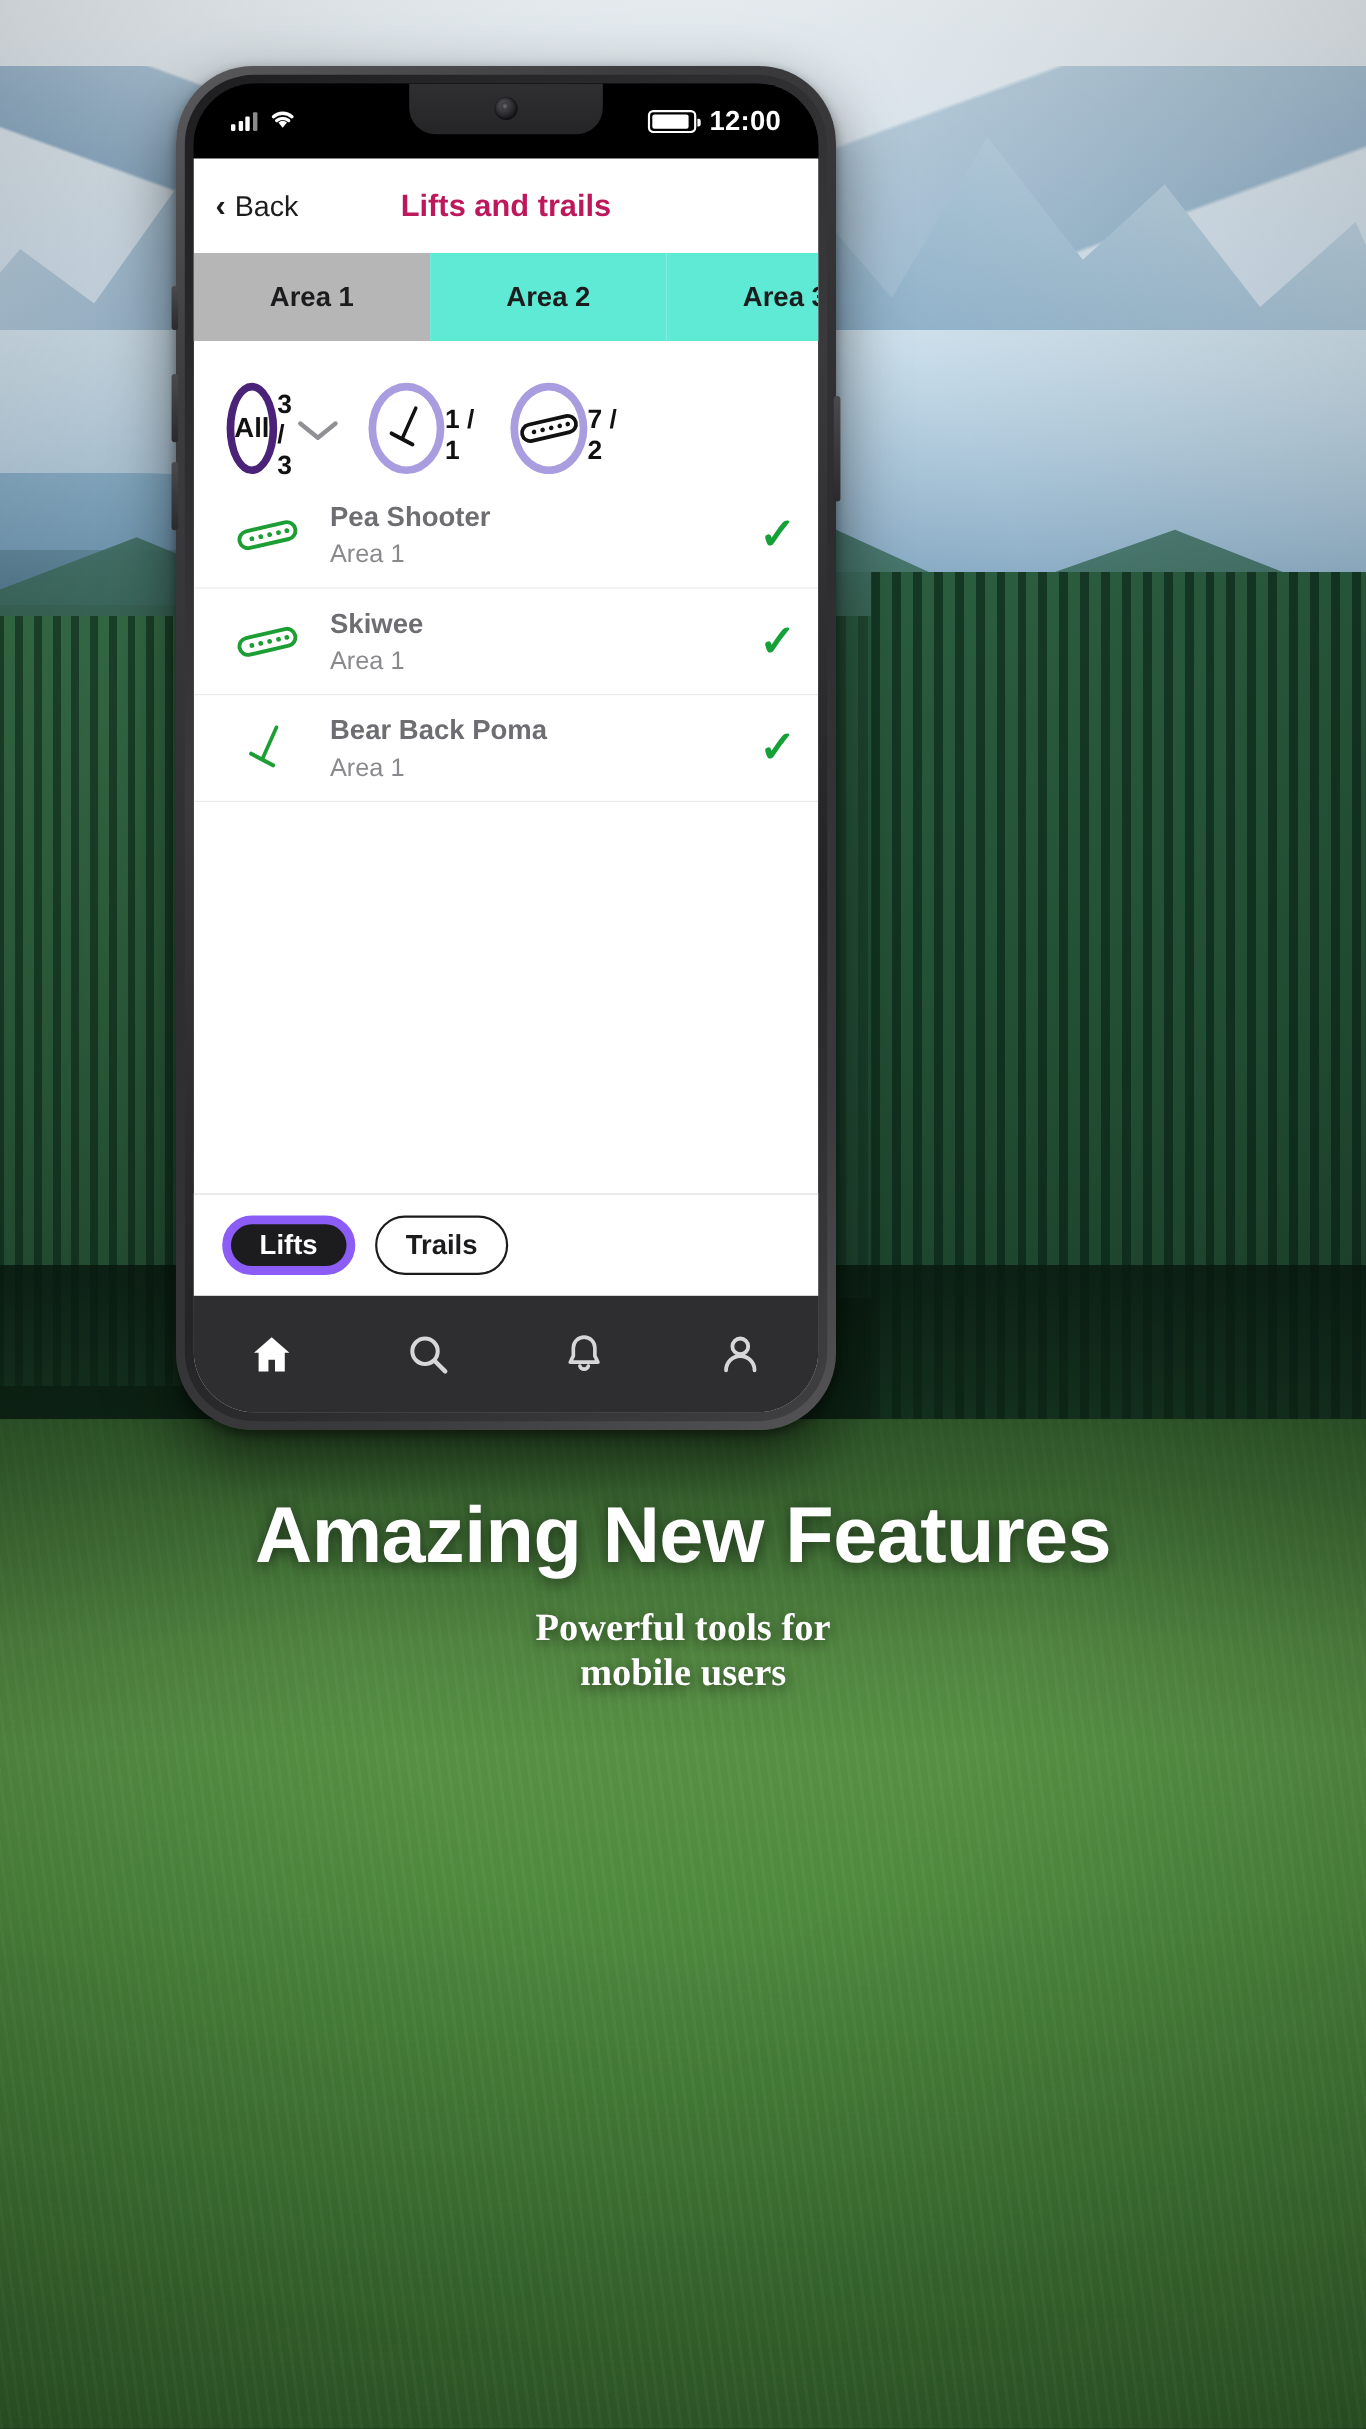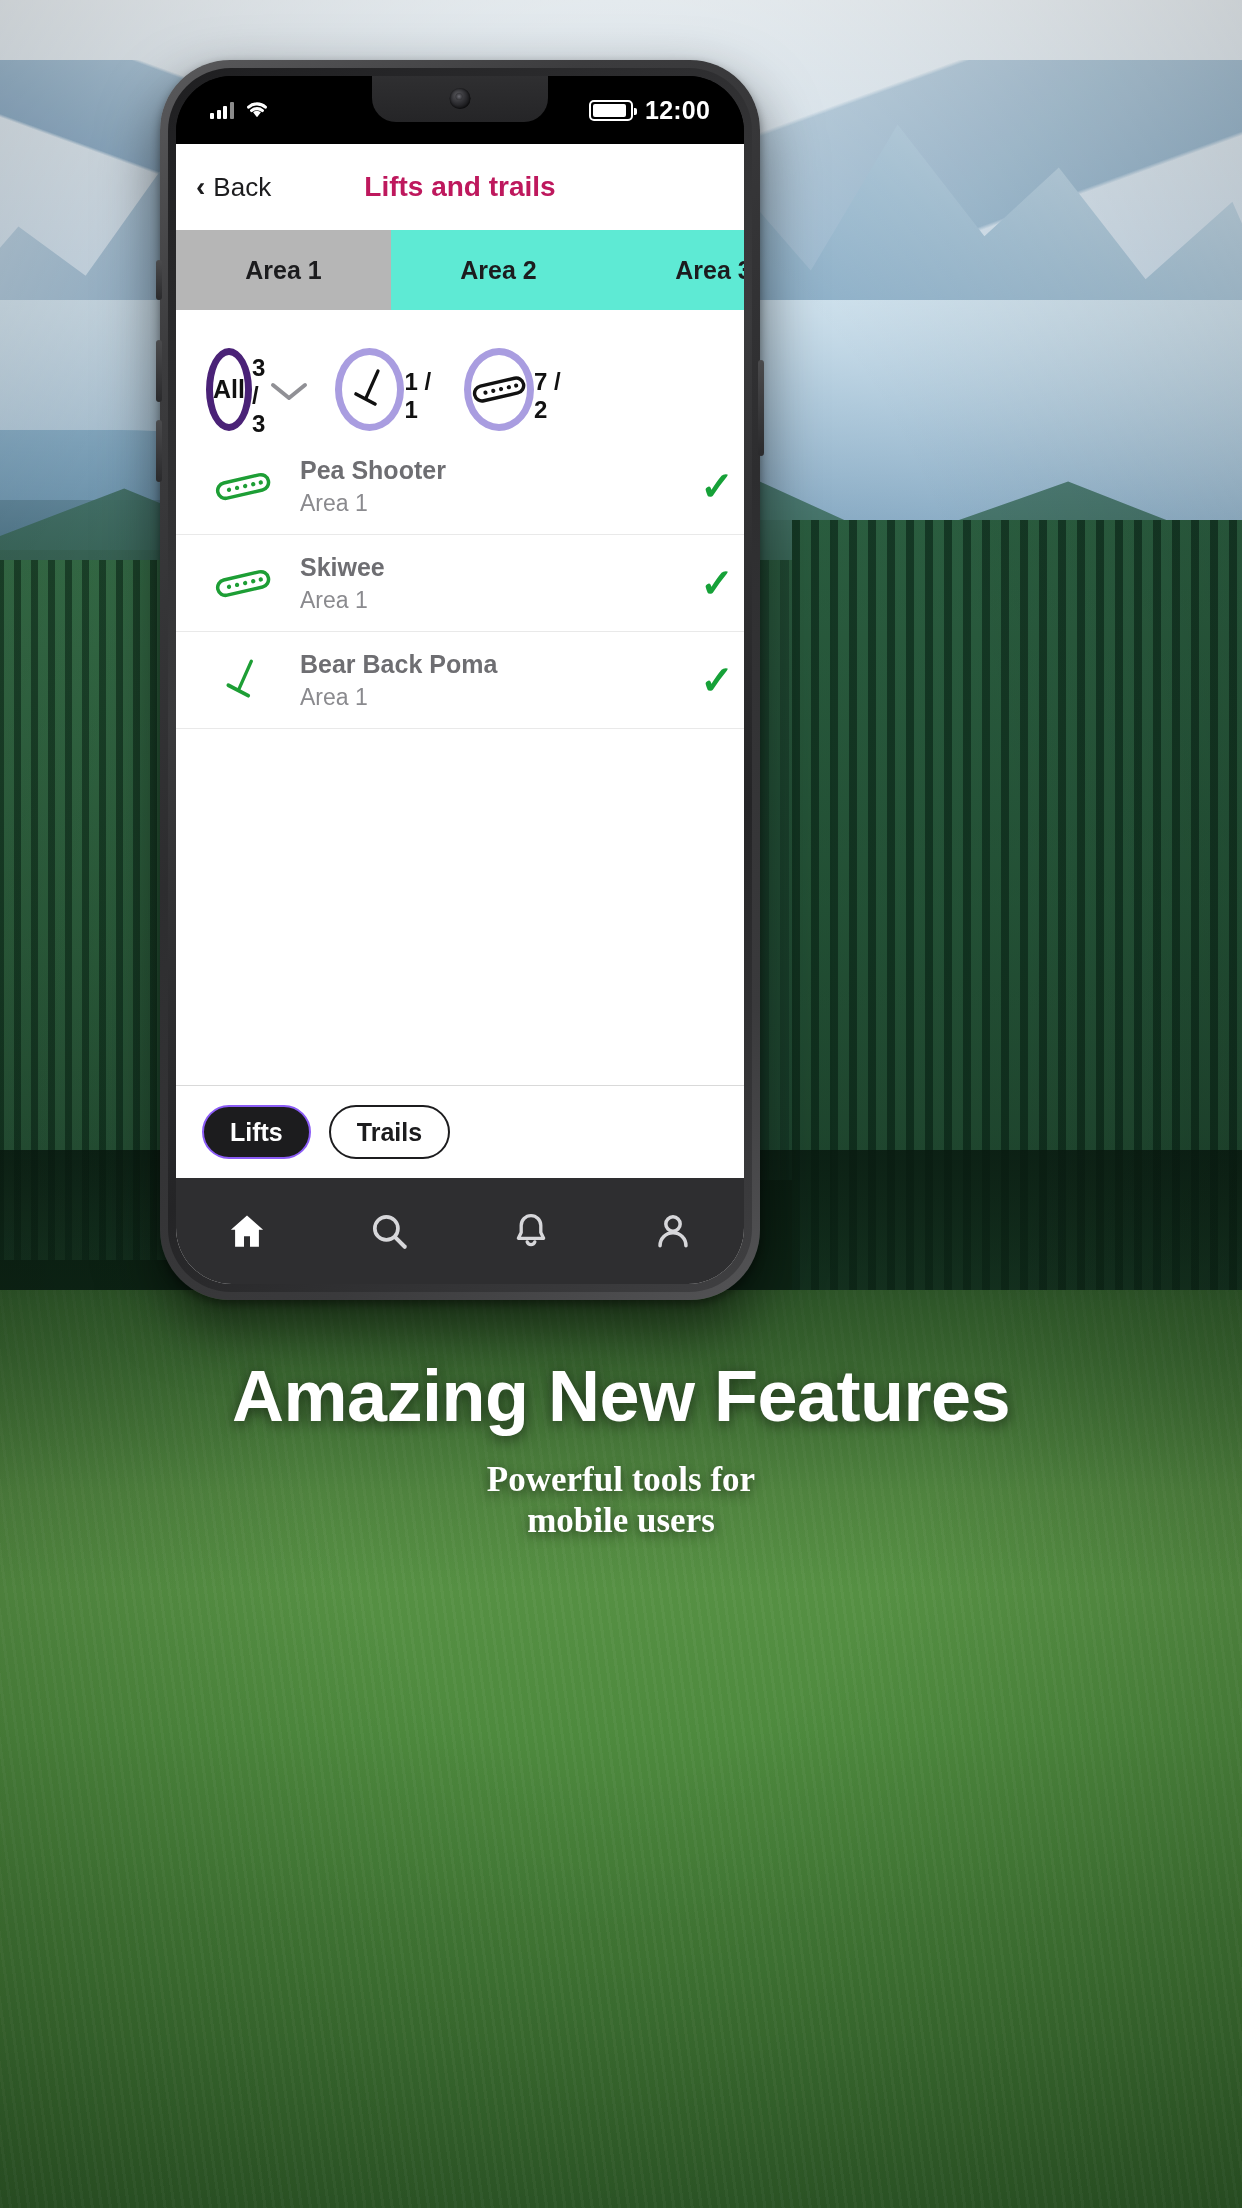--- a/index.html
+++ b/index.html
@@ -111,30 +111,30 @@
   .filters{display:flex;padding:30px 0 0 0;flex:0 0 auto;}
   .fcol{width:107px;display:flex;flex-direction:row;align-items:center;margin-left:22px;}
   .fcol:first-child{margin-left:30px;}
   .fring{width:83px;height:83px;border-radius:50%;border:7px solid #a99de0;display:flex;align-items:center;justify-content:center;background:#fff;box-sizing:border-box;cursor:pointer;}
   .fring.sel{border-color:#4a2277;}
   .fring .all{font-size:25px;font-weight:700;color:#111;}
   .fcount{margin-top:14px;font-size:24px;font-weight:700;color:#111;}
   .chevdown{display:flex;justify-content:center;width:167px;margin-top:6px;cursor:pointer;}
 
   .list{flex:1 1 auto;overflow:hidden;}
-  .row{display:flex;align-items:center;height:97px;padding:0 4px 0 24px;border-bottom:1px solid #e9e9e9;box-sizing:border-box;cursor:pointer;}
+  .row{display:flex;align-items:center;height:97px;padding:0 14px 0 24px;border-bottom:1px solid #e9e9e9;box-sizing:border-box;cursor:pointer;}
   .row-ic{width:86px;display:flex;align-items:center;justify-content:center;}
   .row-txt{flex:1 1 auto;padding-left:14px;}
   .row-name{font-size:25px;font-weight:700;color:#6e6e72;line-height:1.25;}
   .row-sub{font-size:23px;color:#8a8a8e;margin-top:4px;}
   .check{width:46px;text-align:center;color:#16a138;font-size:40px;font-weight:700;line-height:1;}
 
   .bottombar{flex:0 0 auto;height:92px;border-top:1px solid #d9d9d9;display:flex;align-items:center;gap:18px;padding-left:26px;background:#fff;}
   .pill{height:54px;padding:0 26px;border-radius:27px;display:flex;align-items:center;justify-content:center;font-size:25px;font-weight:700;cursor:pointer;box-sizing:border-box;}
-  .pill.dark{background:#1c1c1e;color:#fff;border:2px solid #8b5cf6;}
+  .pill.dark{background:#1c1c1e;color:#fff;border:8px solid #8b5cf6;}
   .pill.light{background:#fff;color:#1c1c1e;border:2px solid #1c1c1e;}
 
   .tabbar{flex:0 0 auto;height:106px;background:#2e2e30;display:flex;align-items:center;justify-content:space-around;}
   .tabicon{width:46px;height:46px;display:flex;align-items:center;justify-content:center;cursor:pointer;}
 
   
   .caption{position:absolute;left:0;right:0;top:1355px;text-align:center;color:#fff;}
   .cap-h1{font-size:72px;font-weight:700;letter-spacing:-.5px;text-shadow:0 3px 14px rgba(0,0,0,.55);}
   .cap-h2{margin-top:22px;font-size:35px;font-weight:700;line-height:1.18;text-shadow:0 3px 12px rgba(0,0,0,.5);font-family:Liberation Serif, serif;}
 </style>

